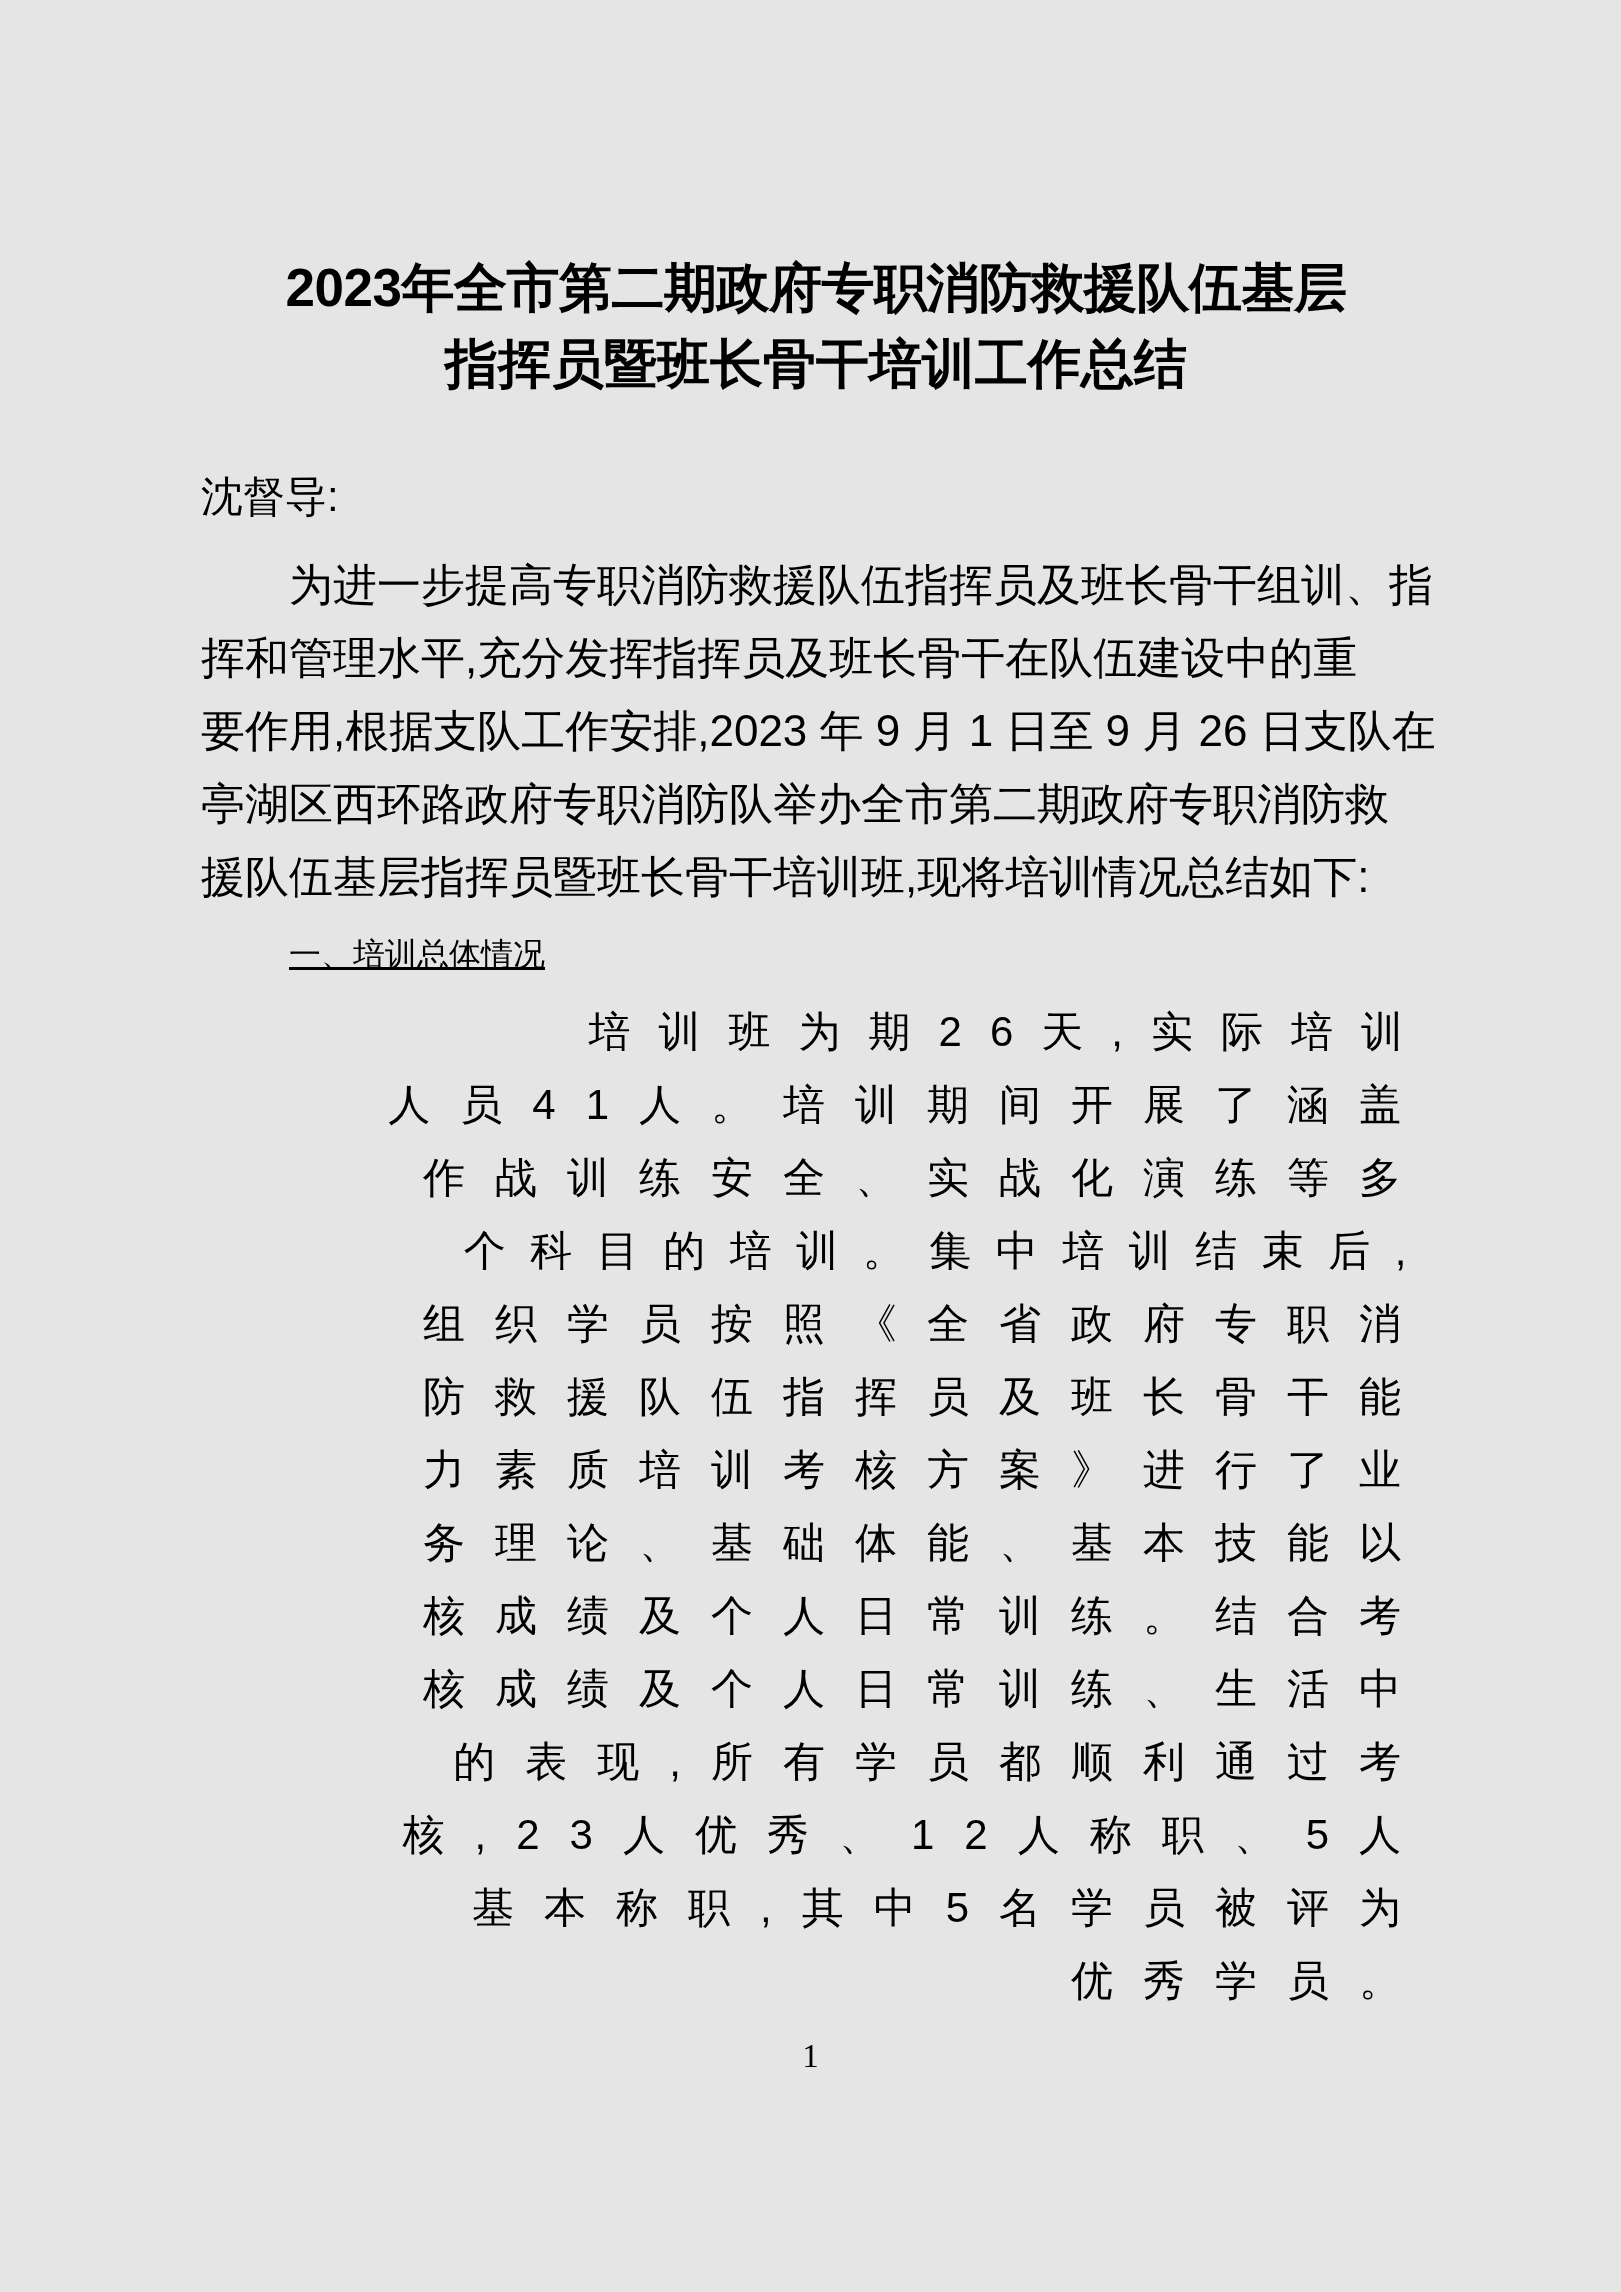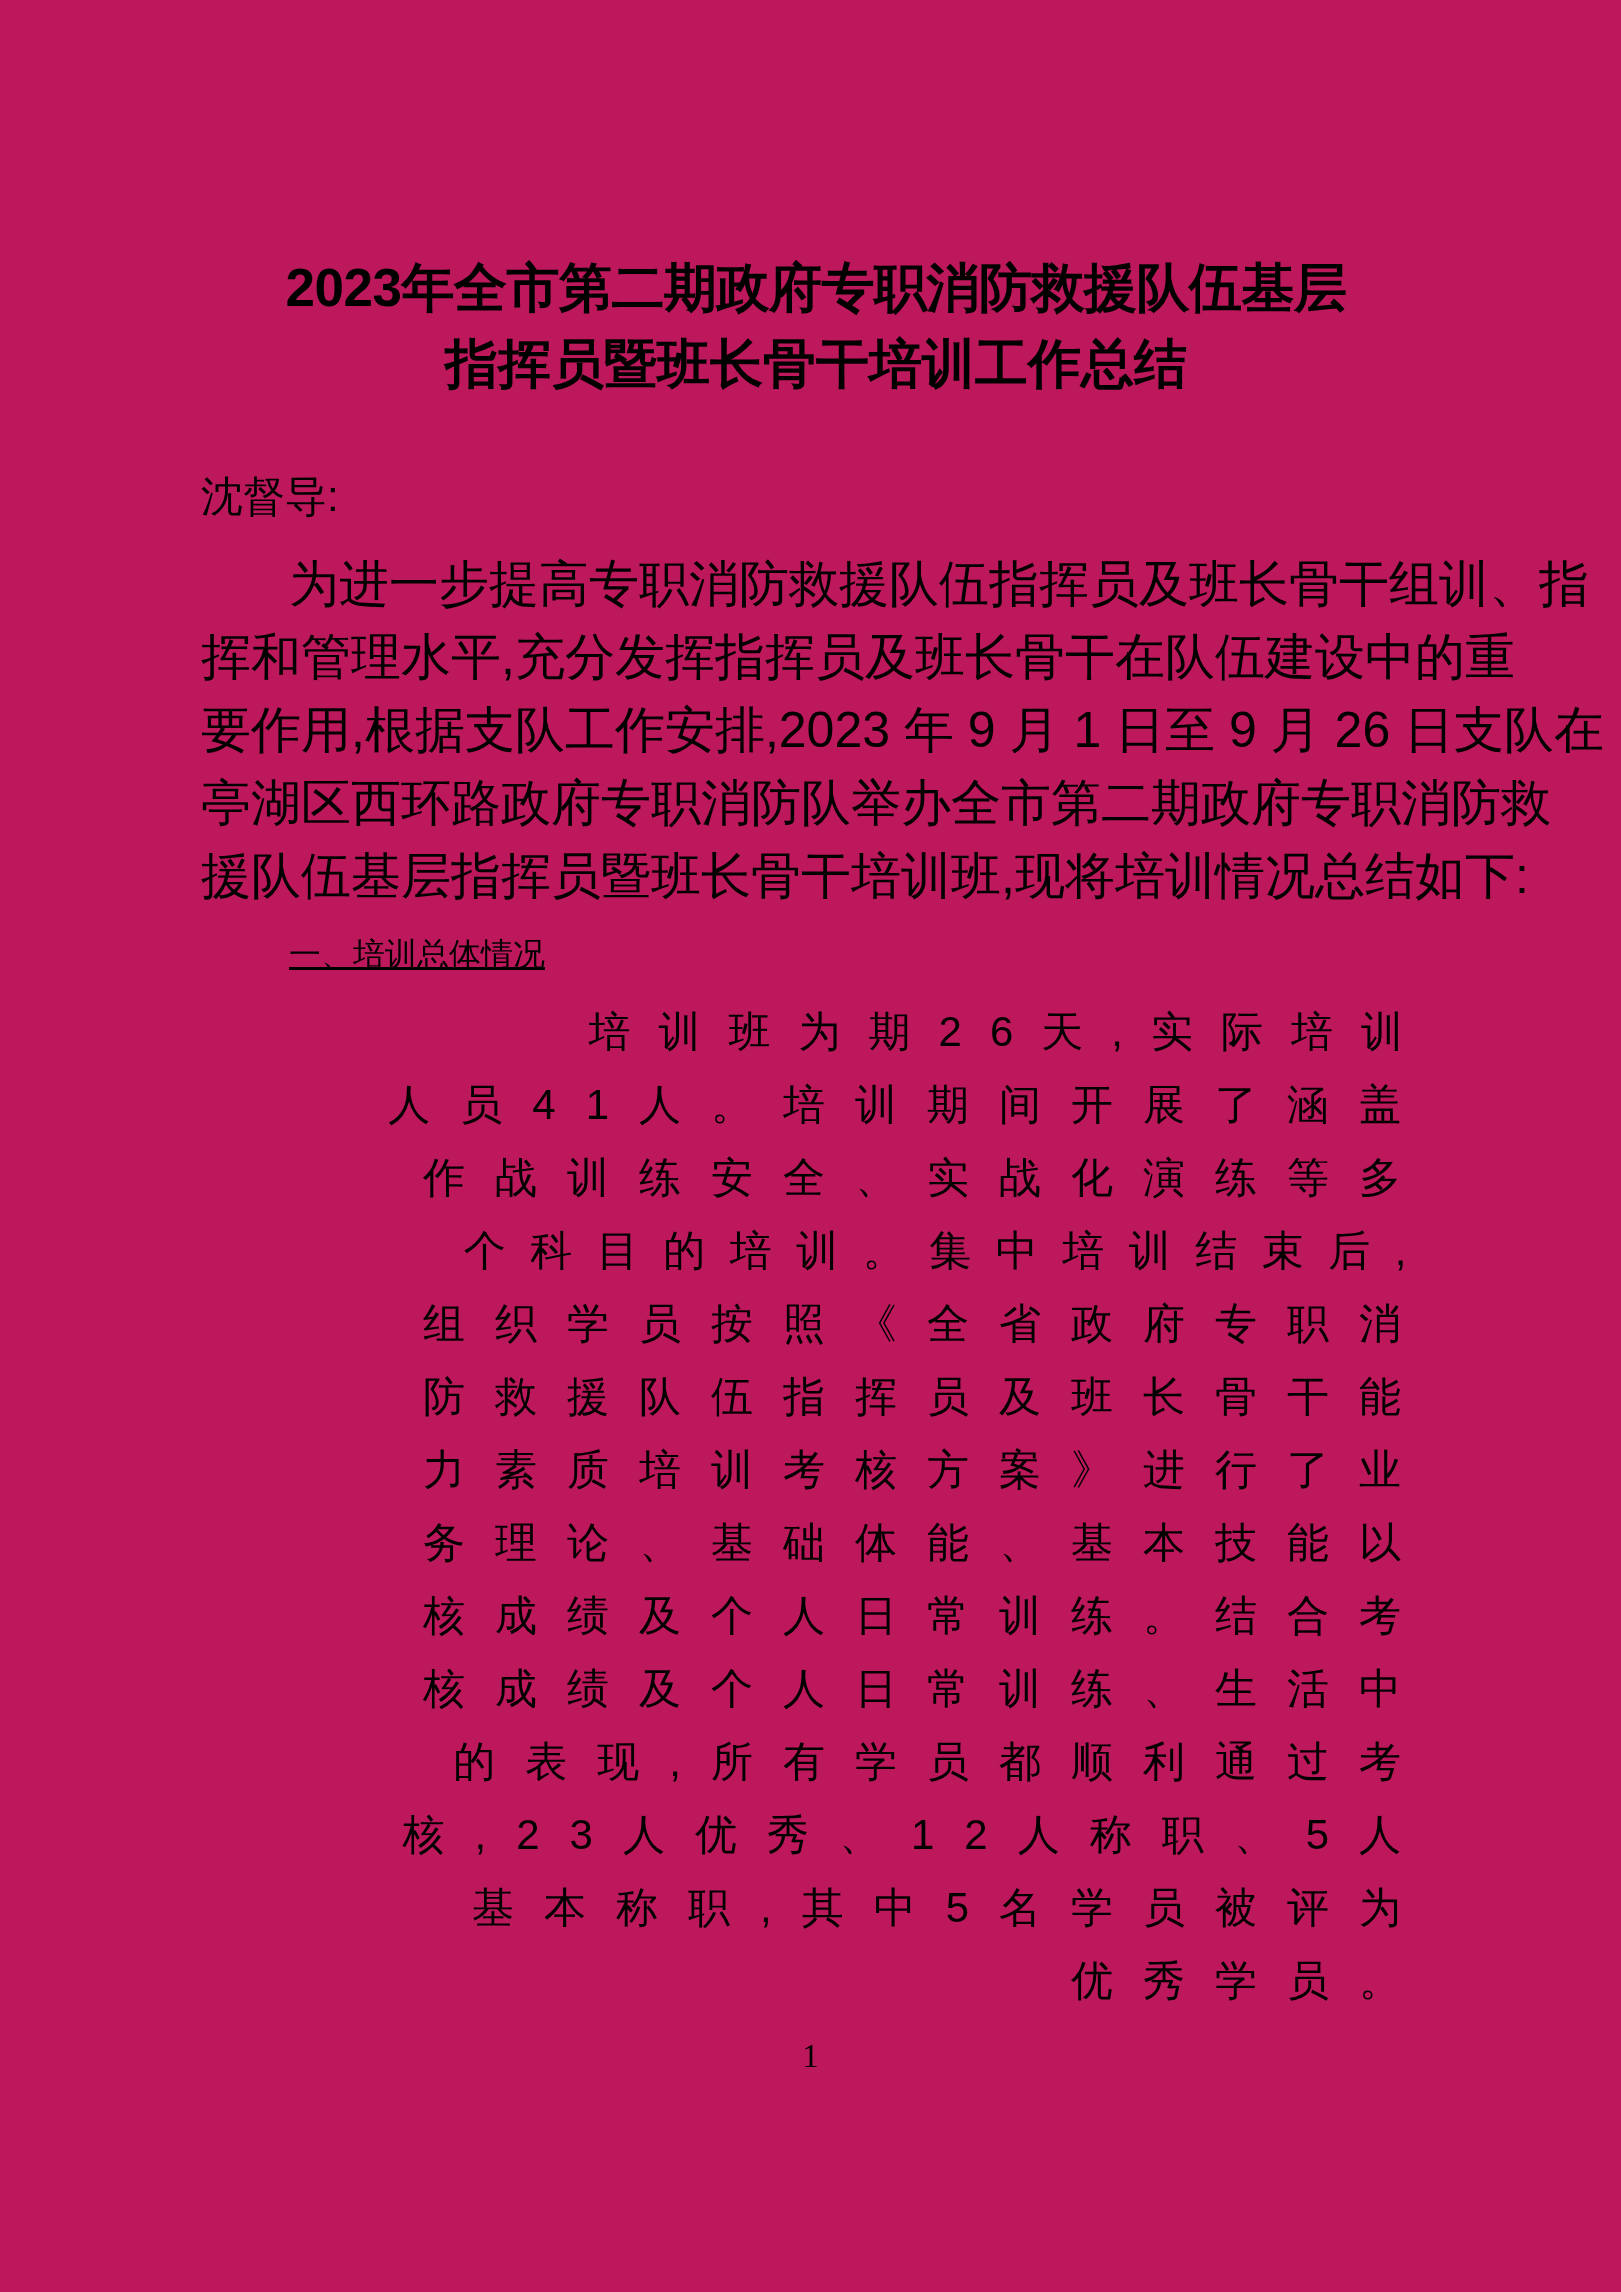--- a/index.html
+++ b/index.html
@@ -4,21 +4,21 @@
 <style>
   html, body {
     margin: 0;
     padding: 0;
     background: #ffffff;
   }
   .page {
     position: relative;
     width: 1621px;
     height: 2293px;
-    background: #be185d;
+    background: #e5e5e5;
     margin: 0 auto;
     overflow: hidden;
     font-family: "Liberation Sans", "DejaVu Sans", sans-serif;
     color: #000000;
   }
   .content {
     position: absolute;
     left: 201px;
     top: 0;
     width: 1230px;
@@ -45,21 +45,21 @@
     font-size: 42px;
     line-height: 59px;
     text-align: left;
     letter-spacing: 0px;
   }
 
   
   .para {
     margin: 0;
     padding-top: 21.6px;
-    font-size: 50px;
+    font-size: 44px;
     line-height: 73px;
     text-align: left;
     word-break: break-all;
   }
   .para .bline { display: block; white-space: nowrap; }
   .para .bline.indent { padding-left: 88px; }
 
   
   .section-heading {
     margin: 0;

